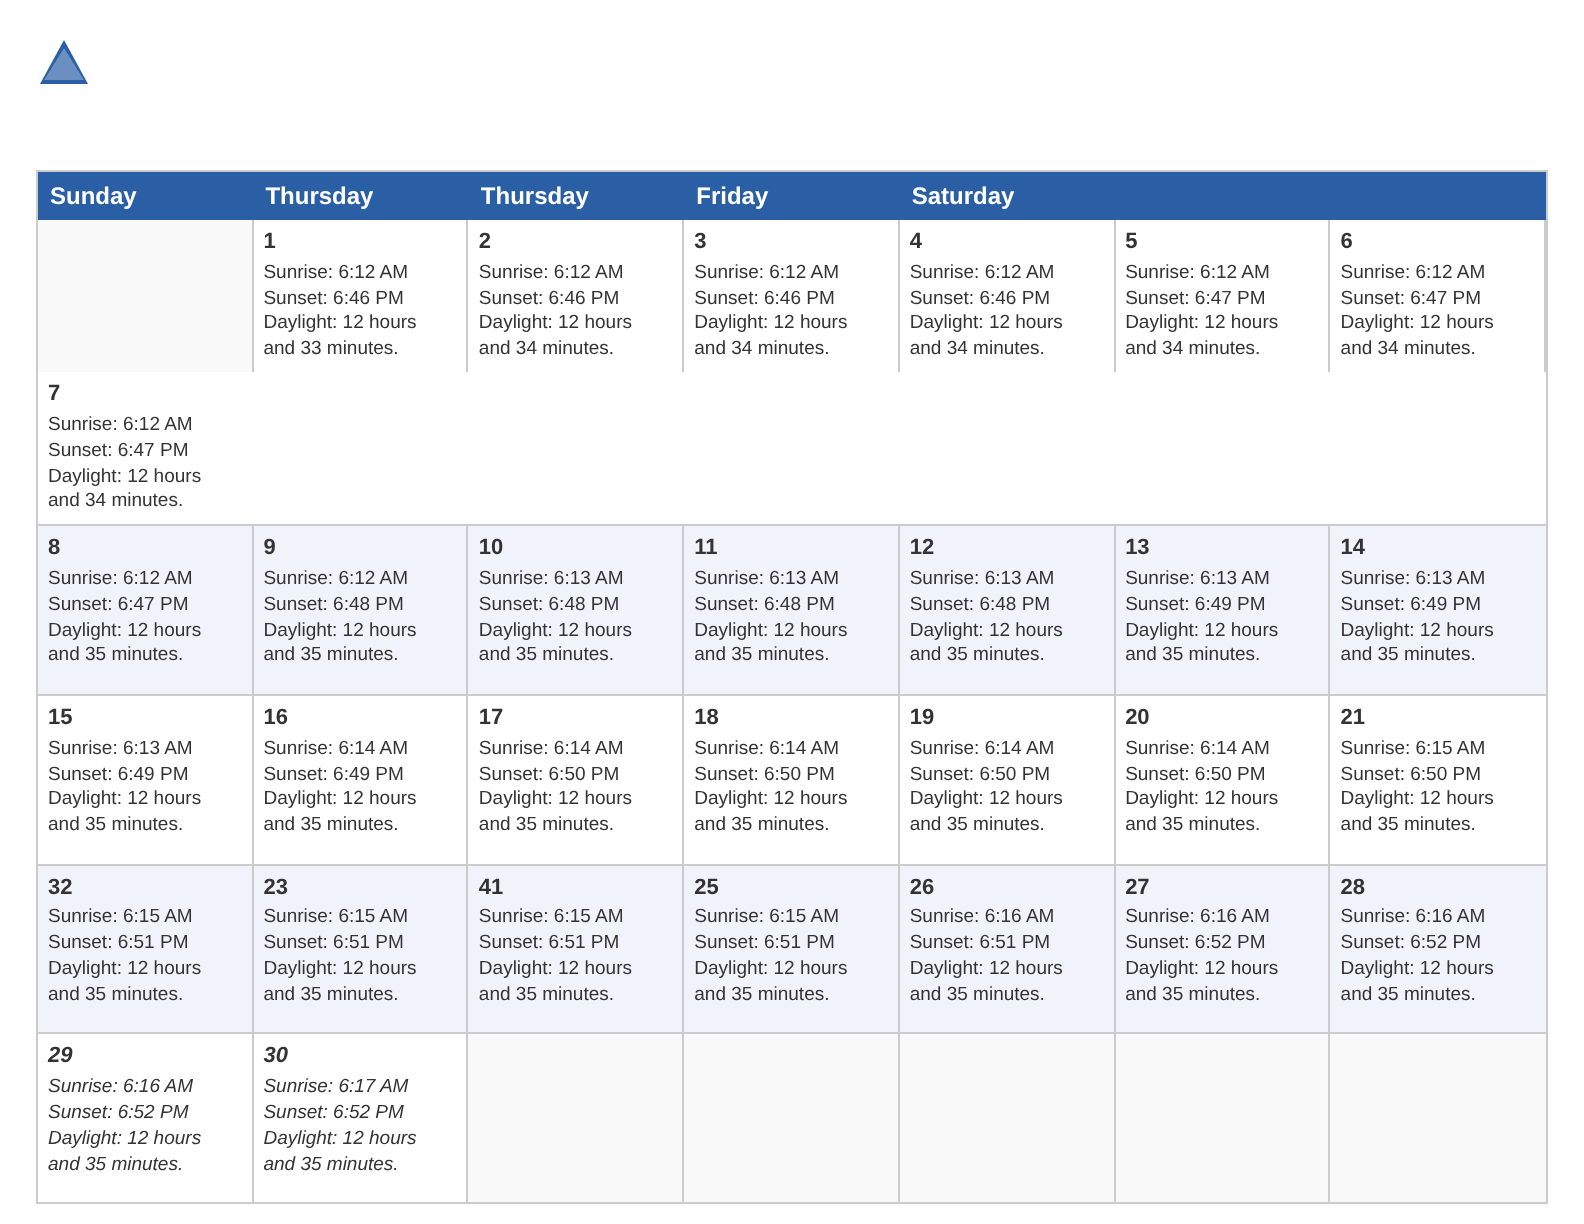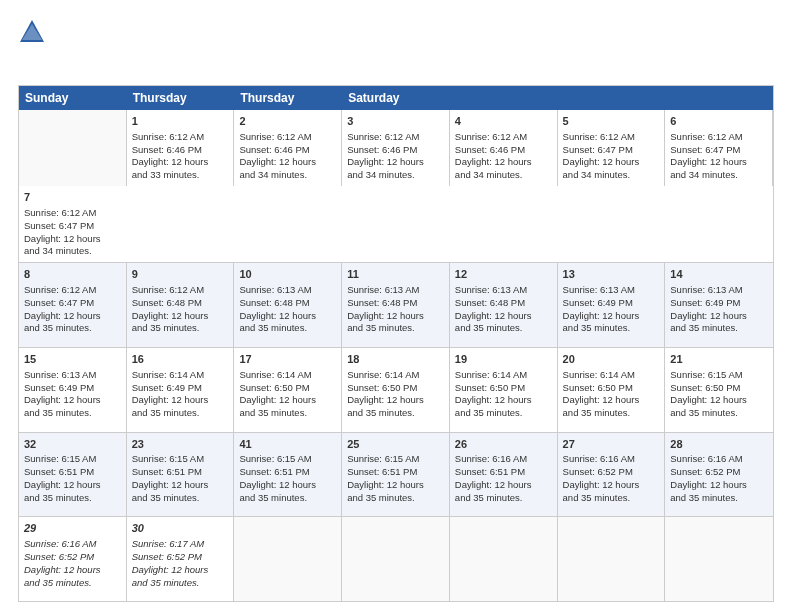--- a/index.html
+++ b/index.html
@@ -140,20 +140,21 @@
       <div class="month-title"></div>
       <div class="subtitle"></div>
     </div>
   </div>
 
   <div class="calendar">
     <div class="cal-header">
     <div class="cal-header-cell">Sunday</div>
         <div class="cal-header-cell">Thursday</div>
         <div class="cal-header-cell">Thursday</div>
+        <div class="cal-header-cell">Friday</div>
         <div class="cal-header-cell">Saturday</div>
       </div>
     <div class="cal-body">
     <div class="cal-row">
           <div class="cal-cell empty"></div>
           <div class="cal-cell">
             <span class="day-num">1</span>
             <div>Sunrise: 6:12 AM</div>
             <div>Sunset: 6:46 PM</div>
             <div>Daylight: 12 hours</div>

